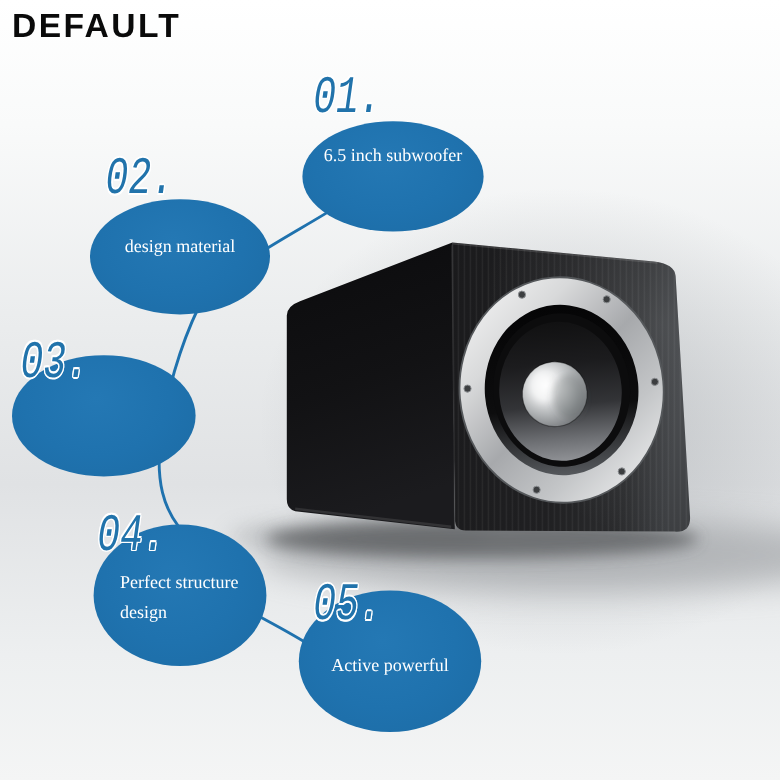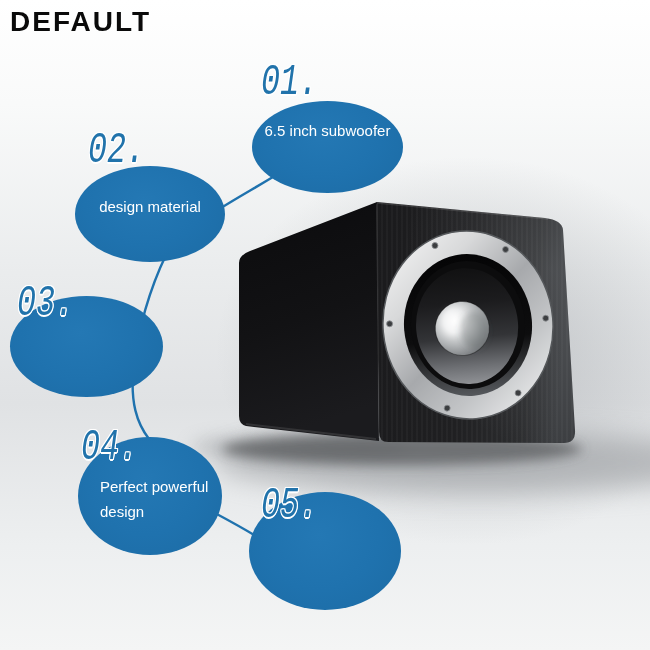--- a/index.html
+++ b/index.html
@@ -34,20 +34,21 @@
       -1.2px -1.2px 0 #fff,1.2px -1.2px 0 #fff,-1.2px 1.2px 0 #fff,1.2px 1.2px 0 #fff;
   }
   .n1{left:261px;top:60px;}
   .n2{left:88px; top:128px;}
   .n3{left:17px; top:281px;}
   .n4{left:81px; top:425px;}
   .n5{left:261px;top:483px;}
   .lbl{
     position:absolute;z-index:3;color:#ffffff;font-size:15px;line-height:25px;
     text-align:center;
+    font-family:Liberation Serif, serif;
   }
   .l1{left:252px;top:118px;width:151px;}
   .l2{left:75px; top:194px;width:150px;}
   .l3{left:10px; top:343px;width:153px;}
   .l4{left:100px;top:474px;width:116px;text-align:left;}
   .l5{left:249px;top:543px;width:152px;}
 </style>
 </head>
 <body>
 
@@ -165,15 +166,16 @@
   <div class="bubble b5"></div>
 
   <div class="num n1">01.</div>
   <div class="num n2">02.</div>
   <div class="num n3">03.</div>
   <div class="num n4">04.</div>
   <div class="num n5">05.</div>
 
   <div class="lbl l1">6.5 inch subwoofer</div>
   <div class="lbl l2">design material</div>
-  <div class="lbl l4">Perfect powerful design</div>
+  <div class="lbl l4">Perfect structure design</div>
+  <div class="lbl l5">Active powerful</div>
 
 </div>
 
 </body></html>

